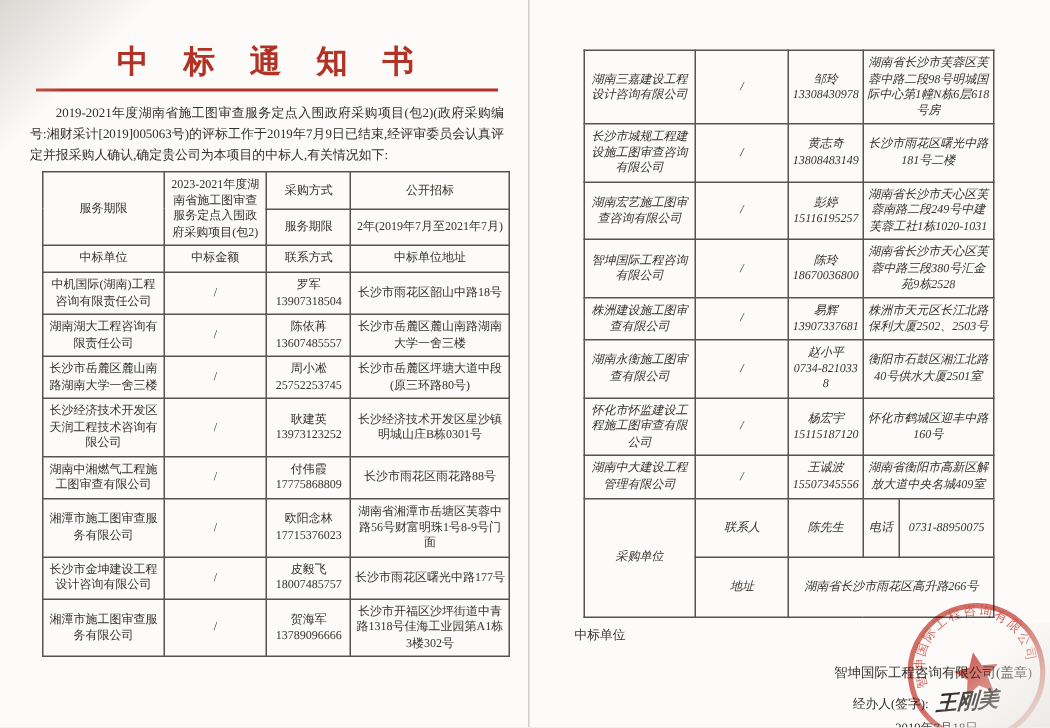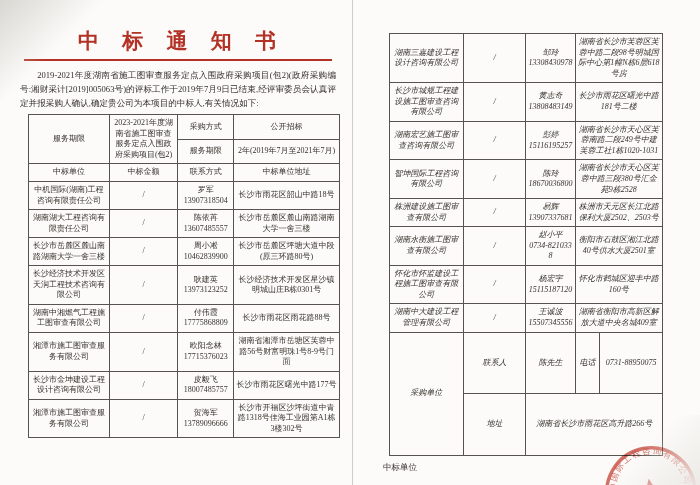--- a/index.html
+++ b/index.html
@@ -36,21 +36,21 @@
   }
 
   table{border-collapse:collapse;table-layout:fixed;}
   td{
     border:1px solid #57534e;text-align:center;vertical-align:middle;
     padding:3px 2px;font-size:8px;line-height:1.32;color:#36322d;
     word-break:break-all;
   }
   .tbl-left{margin:4px 0 0 22px;width:312px;}
   .tbl-right{margin:33px 0 0 36px;width:274px;font-style:italic;}
-  .purchaser td{padding:25px 2px;}
+  .purchaser td{padding:14px 2px;}
 
   .r-footer{margin-left:18px;margin-right:6px;position:relative;}
   .notice{margin:8px 0 0 0;font-size:7.5px;white-space:nowrap;letter-spacing:-0.1px;}
   .hereby{margin:6px 0 0 12px;font-size:8.5px;}
   .sign-block{position:relative;margin-top:12px;height:62px;}
   .agency-line{text-align:right;font-size:9px;padding-right:6px;}
   .signer-line{text-align:right;font-size:8.5px;padding-right:28px;margin-top:4px;}
   .signature{
     display:inline-block;font-size:14px;font-style:italic;font-weight:bold;
     transform:rotate(-5deg) skewX(-8deg);margin-left:5px;color:#262220;
@@ -118,21 +118,21 @@
               <div>陈依苒</div>
               <div>13607485557</div>
             </td>
             <td>长沙市岳麓区麓山南路湖南大学一舍三楼</td>
           </tr>
           <tr>
             <td>长沙市岳麓区麓山南路湖南大学一舍三楼</td>
             <td>/</td>
             <td>
               <div>周小凇</div>
-              <div>10462839900</div>
+              <div>25752253745</div>
             </td>
             <td>长沙市岳麓区坪塘大道中段(原三环路80号)</td>
           </tr>
           <tr>
             <td>长沙经济技术开发区天润工程技术咨询有限公司</td>
             <td>/</td>
             <td>
               <div>耿建英</div>
               <div>13973123252</div>
             </td>

